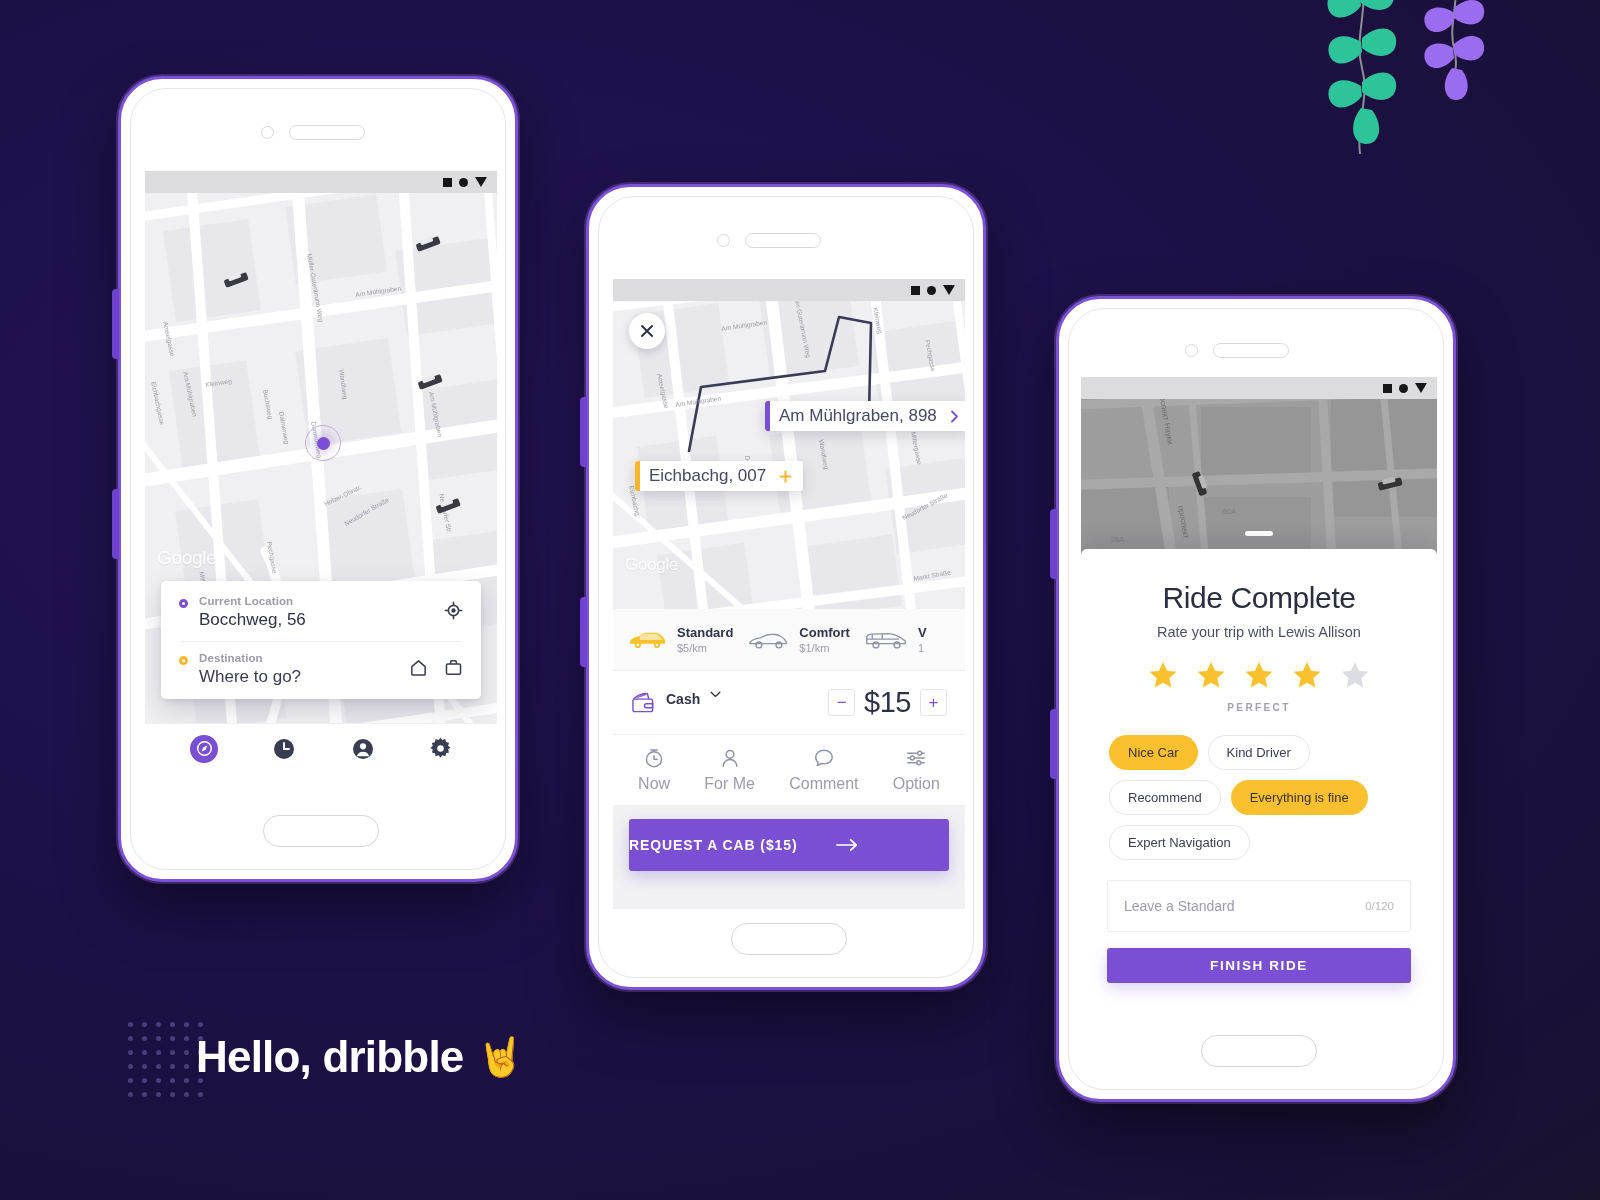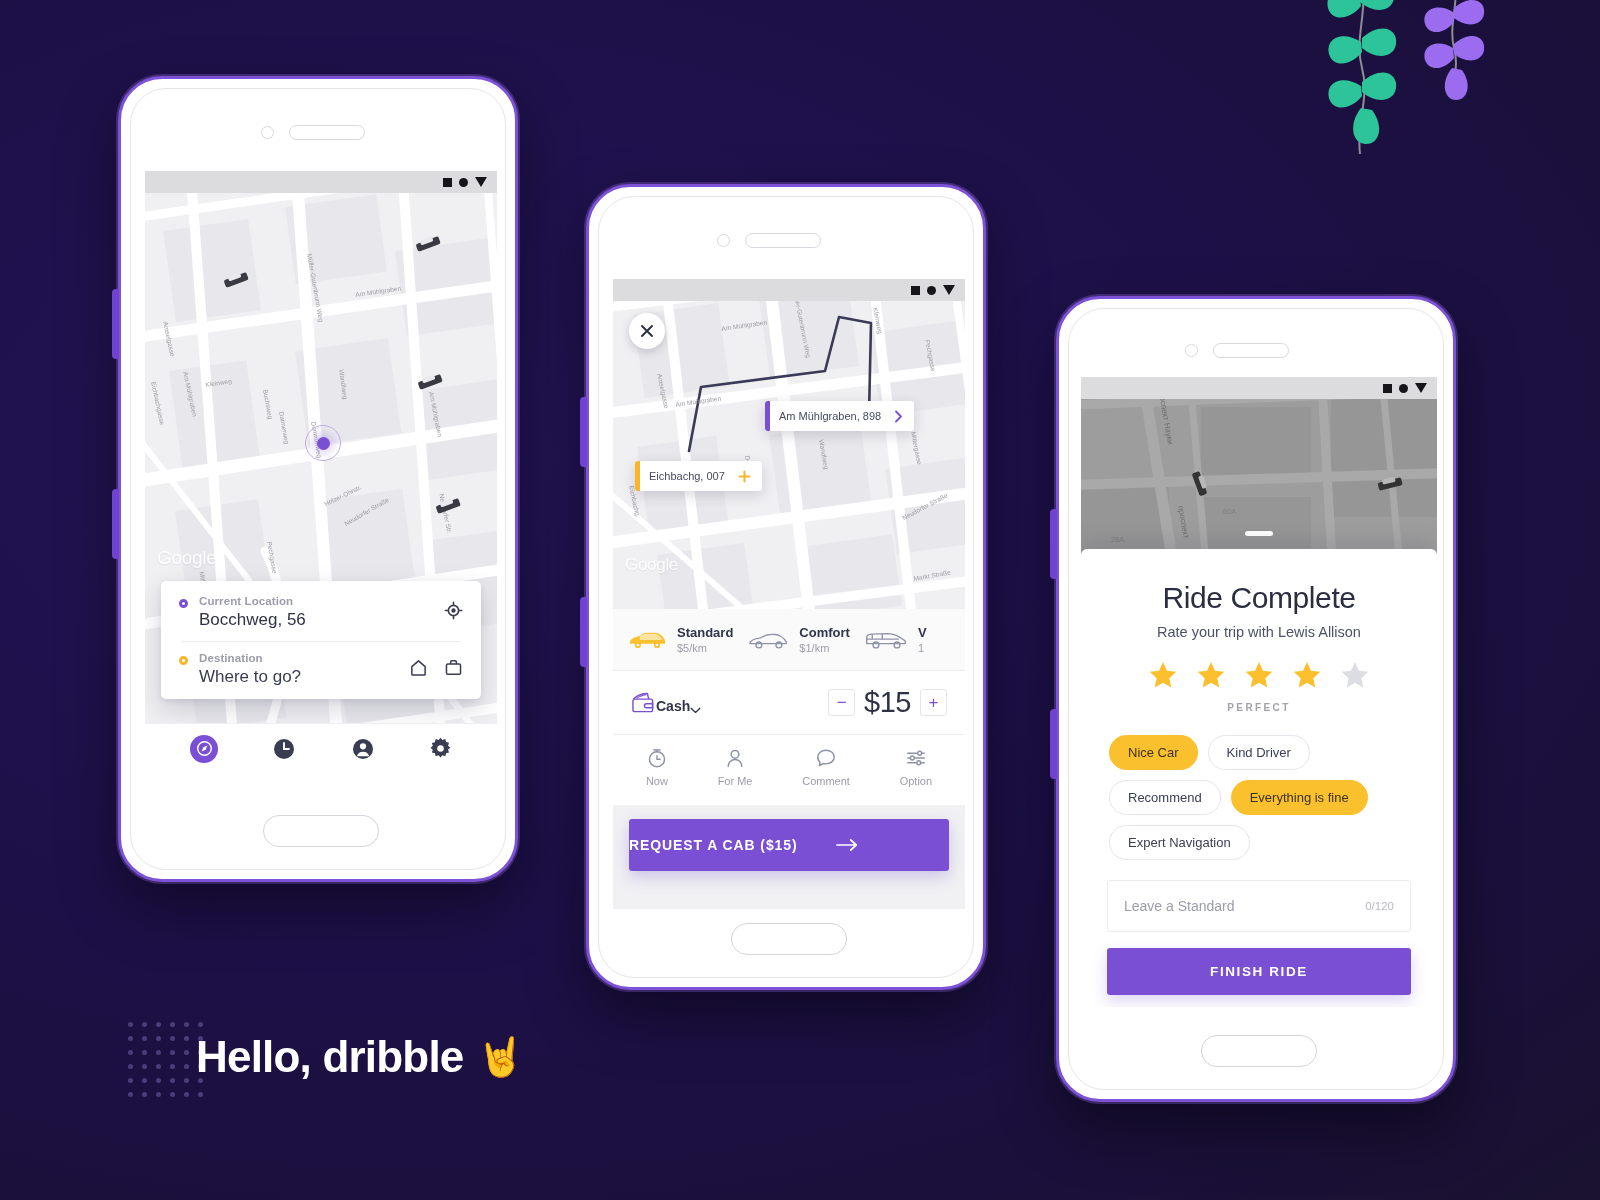--- a/index.html
+++ b/index.html
@@ -115,51 +115,51 @@
   .pin-card {
     position:absolute; background:#fff; border-radius:3px; height:30px;
     box-shadow:0 4px 14px rgba(20,10,50,.16); display:flex; align-items:center;
     padding:0 11px 0 14px; gap:13px; z-index:4;
   }
   .pin-card:before {
     content:""; position:absolute; left:0; top:0; bottom:0; width:5px; border-radius:3px 0 0 3px;
   }
   .pin-card.dest:before { background:#7b4fd4; }
   .pin-card.orig:before { background:#f9b62b; }
-  .pin-txt { font-size:11px; color:#474a60; white-space:nowrap; }
+  .pin-txt { font-size:17px; color:#474a60; white-space:nowrap; }
 
   .cars-row {
     position:absolute; left:0; right:0; background:#fafafb;
     display:flex; align-items:center; border-bottom:1px solid #ededf1;
     padding-left:14px; gap:14px; overflow:hidden;
   }
   .car-opt { display:flex; align-items:center; gap:10px; flex:none; }
   .car-name { font-size:13px; font-weight:bold; color:#31344a; }
   .car-price { font-size:11px; color:#9c9cab; margin-top:2px; }
 
   .pay-row {
     position:absolute; left:0; right:0; display:flex; align-items:center;
     justify-content:space-between; padding:0 18px; background:#fff;
     border-bottom:1px solid #ededf1;
   }
-  .pay-left { display:flex; align-items:flex-end; }
+  .pay-left { display:flex; align-items:flex-start; gap:10px; }
   .pay-label { font-size:14px; font-weight:bold; color:#31344a; }
   .fare-box { display:flex; align-items:center; gap:9px; }
   .step-btn {
     width:27px; height:27px; border:1px solid #e4e4ea; border-radius:3px; background:#fff;
     display:flex; align-items:center; justify-content:center; color:#7b4fd4; font-size:17px;
   }
   .fare-amt { font-size:29px; color:#2f3247; font-weight:500; letter-spacing:-.5px; }
 
   .act-row {
     position:absolute; left:0; right:0; display:flex; align-items:flex-start;
     justify-content:space-around; background:#fff; padding:0 8px; overflow:hidden;
   }
   .act-item { display:flex; flex-direction:column; align-items:center; gap:6px; }
-  .act-lbl { font-size:11px; color:#9c9cab; }
+  .act-lbl { font-size:16px; color:#9c9cab; }
 
   .cta {
     position:absolute; background:#7b4fd4; border-radius:3px;
     display:flex; align-items:center; gap:38px;
     box-shadow:0 6px 16px rgba(100,60,200,.26);
   }
   .cta-txt { color:#fff; font-size:14px; font-weight:bold; letter-spacing:.9px; }
 
   
   .drag-handle {
@@ -183,21 +183,21 @@
     border:1px solid #e6e6ec; background:#fff; white-space:nowrap;
   }
   .chip.on { background:#fbc02d; border-color:#fbc02d; color:#3a3322; font-weight:500; }
   .comment-box {
     margin-top:20px; border:1px solid #ececf1; border-radius:3px; height:52px;
     display:flex; align-items:center; justify-content:space-between; padding:0 16px;
   }
   .comment-ph { font-size:14px; color:#9c9cab; }
   .comment-cnt { font-size:11.5px; color:#b8b8c2; }
   .finish {
-    margin-top:16px; height:47px; background:#7b4fd4; border-radius:3px;
+    margin-top:16px; height:35px; background:#7b4fd4; border-radius:3px;
     display:flex; align-items:center; justify-content:center;
     box-shadow:0 6px 16px rgba(100,60,200,.22);
   }
   .finish-txt { color:#fff; font-size:13.5px; font-weight:bold; letter-spacing:1.6px; }
 </style>
 </head>
 <body>
 
 <div class="vines">
   <svg width="200" height="190" viewBox="0 0 200 190">

